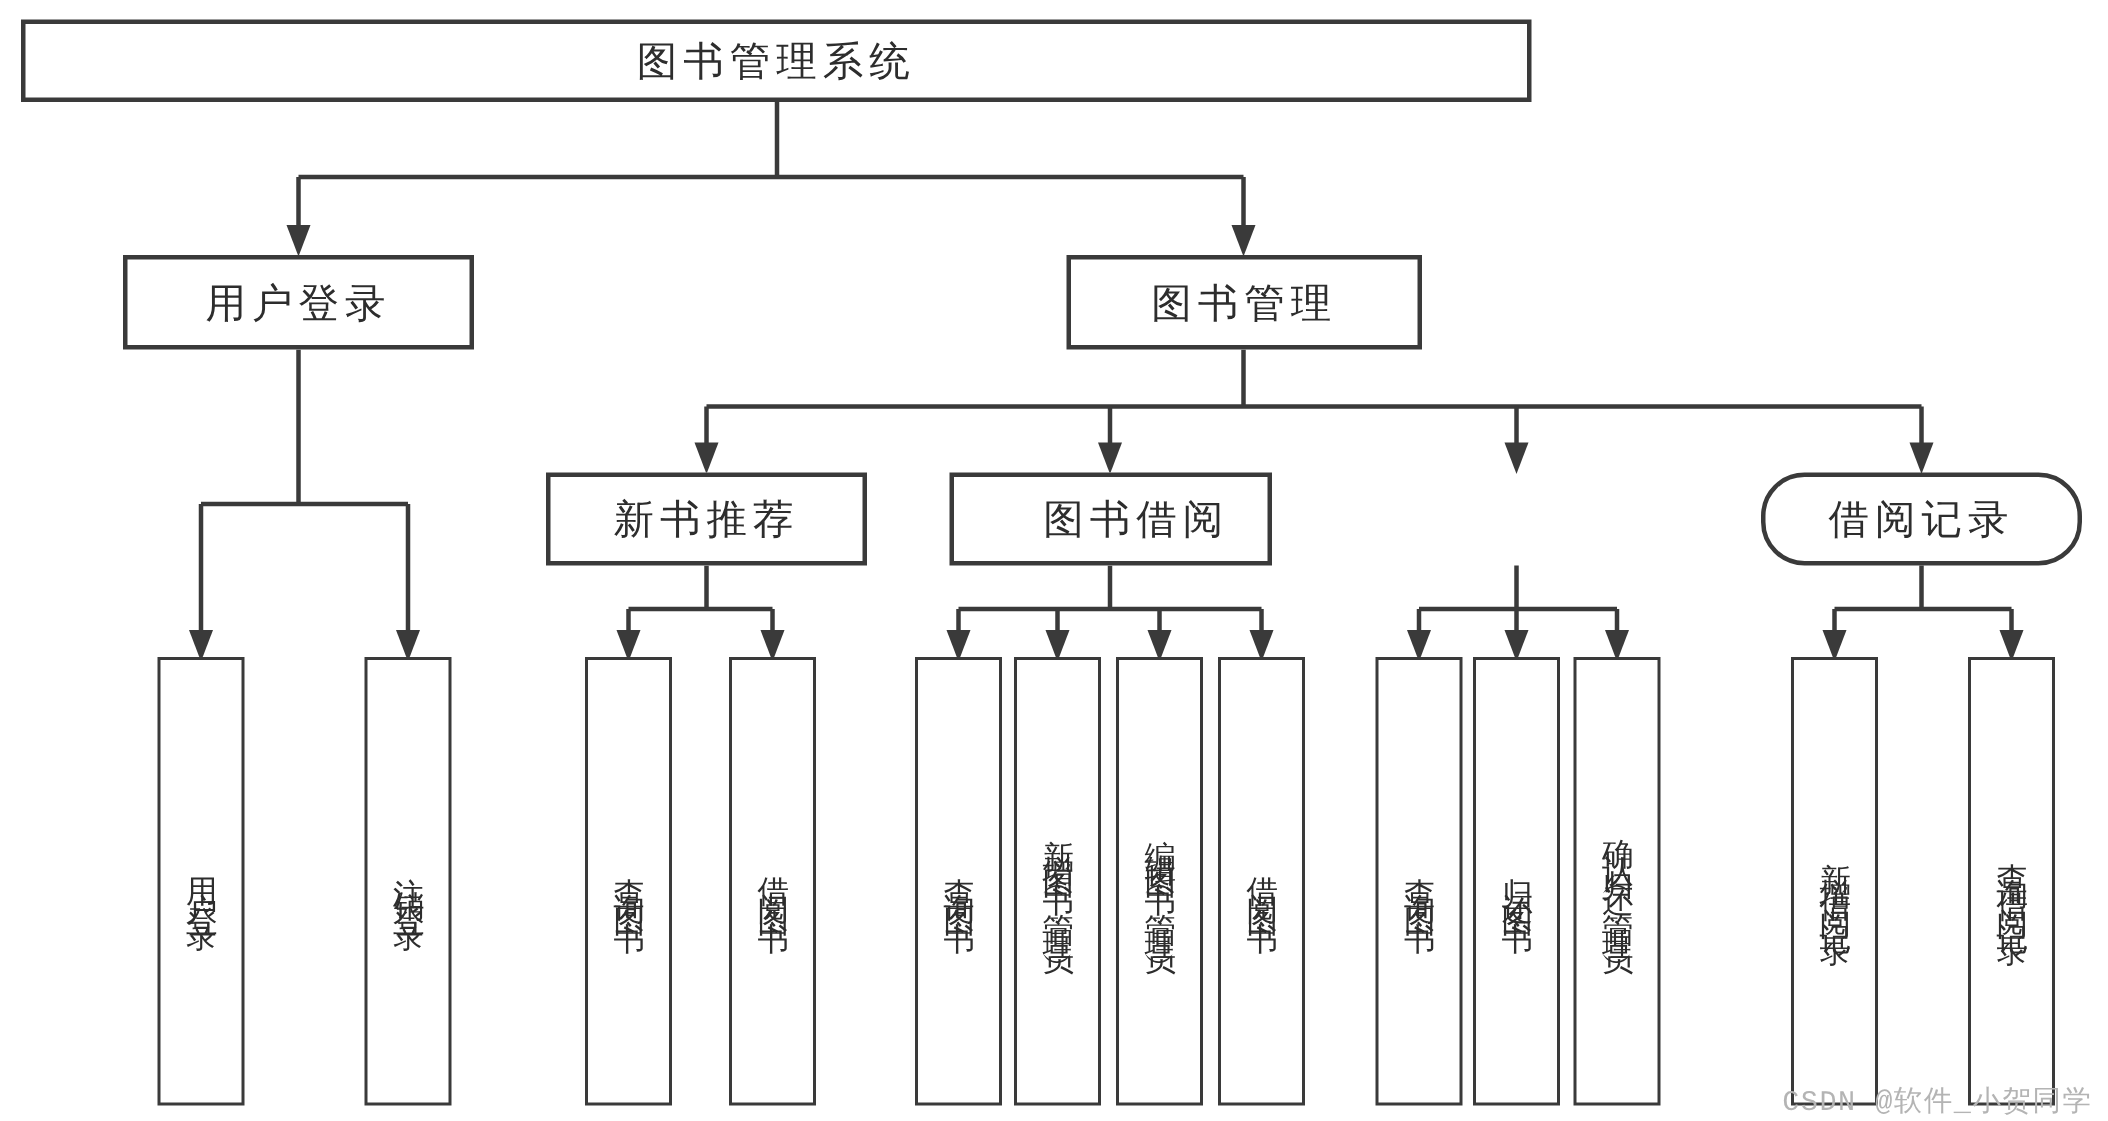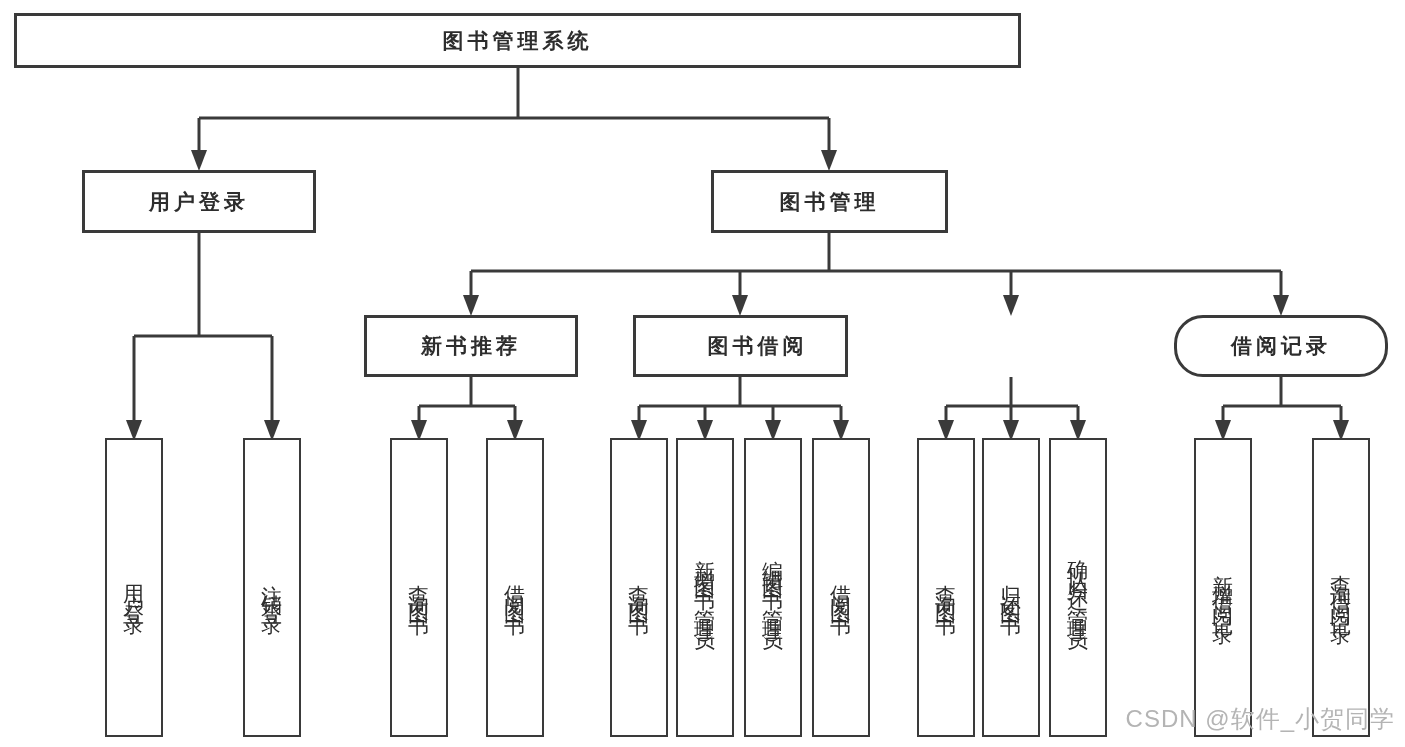--- a/index.html
+++ b/index.html
@@ -29,25 +29,24 @@
   .node {
     position: absolute;
     background: var(--box_bg);
     border: 3px solid var(--line);
     display: flex;
     align-items: center;
     justify-content: center;
     color: var(--text);
   }
   .hlabel {
-    font-size: 21px;
+    font-size: 27px;
     letter-spacing: 4px;
     white-space: nowrap;
     color: var(--text);
-    font-weight: bold;
   }
   .root-box  { left: 14px;  top: 13px;  width: 1007px; height: 55px; }
   .l1 { height: 63px; top: 170px; }
   .l2 { height: 62px; top: 315px; }
   .leaf {
     top: 438px;
     width: 58px;
     height: 299px;
     border-width: 2px;
   }
@@ -55,25 +54,26 @@
     writing-mode: vertical-rl;
     text-orientation: upright;
     font-size: 21px;
     letter-spacing: 10px;
     line-height: 1;
     color: var(--text);
   }
   .watermark {
     position: absolute;
     right: 10px;
-    bottom: 12px;
-    font-size: 24px;
+    bottom: 0;
+    font-size: 19px;
     letter-spacing: 1px;
     color: var(--watermark);
     white-space: nowrap;
+    font-family: Liberation Mono, monospace;
   }
 </style>
 </head>
 <body>
 
 <div class="canvas">
 
   <svg class="wires" viewBox="0 0 1405 747" xmlns="http://www.w3.org/2000/svg">
 
     <g>

